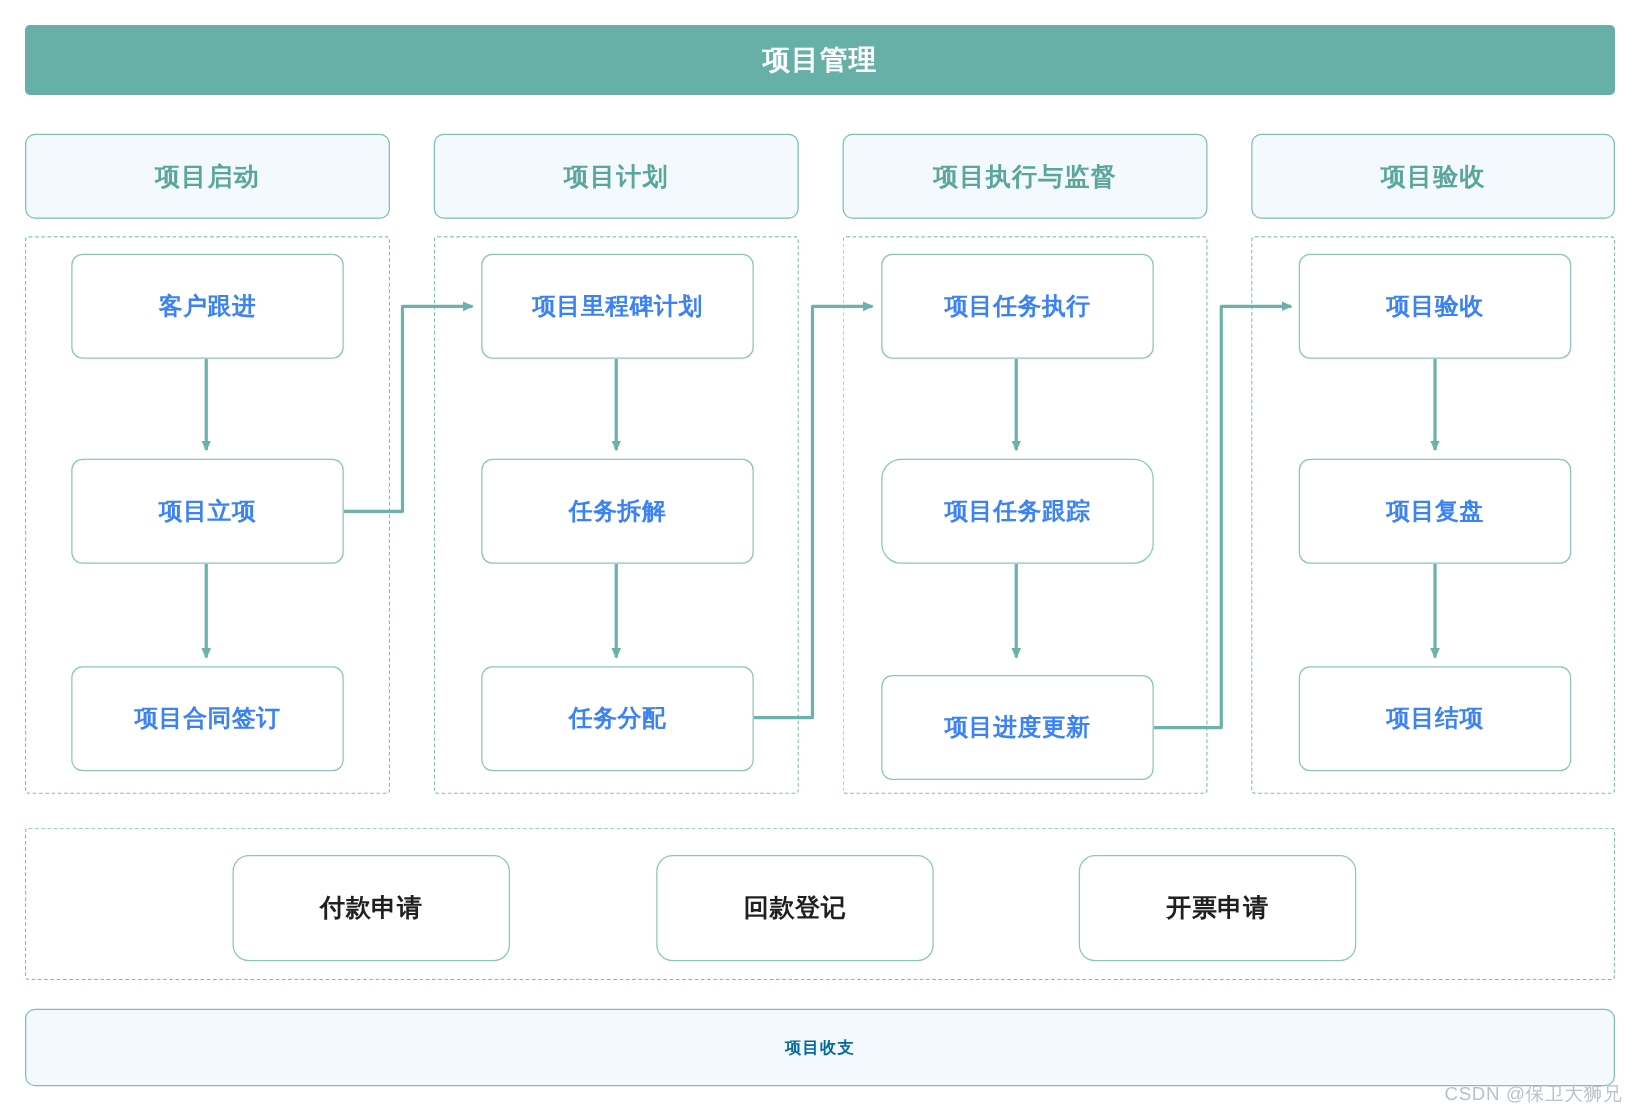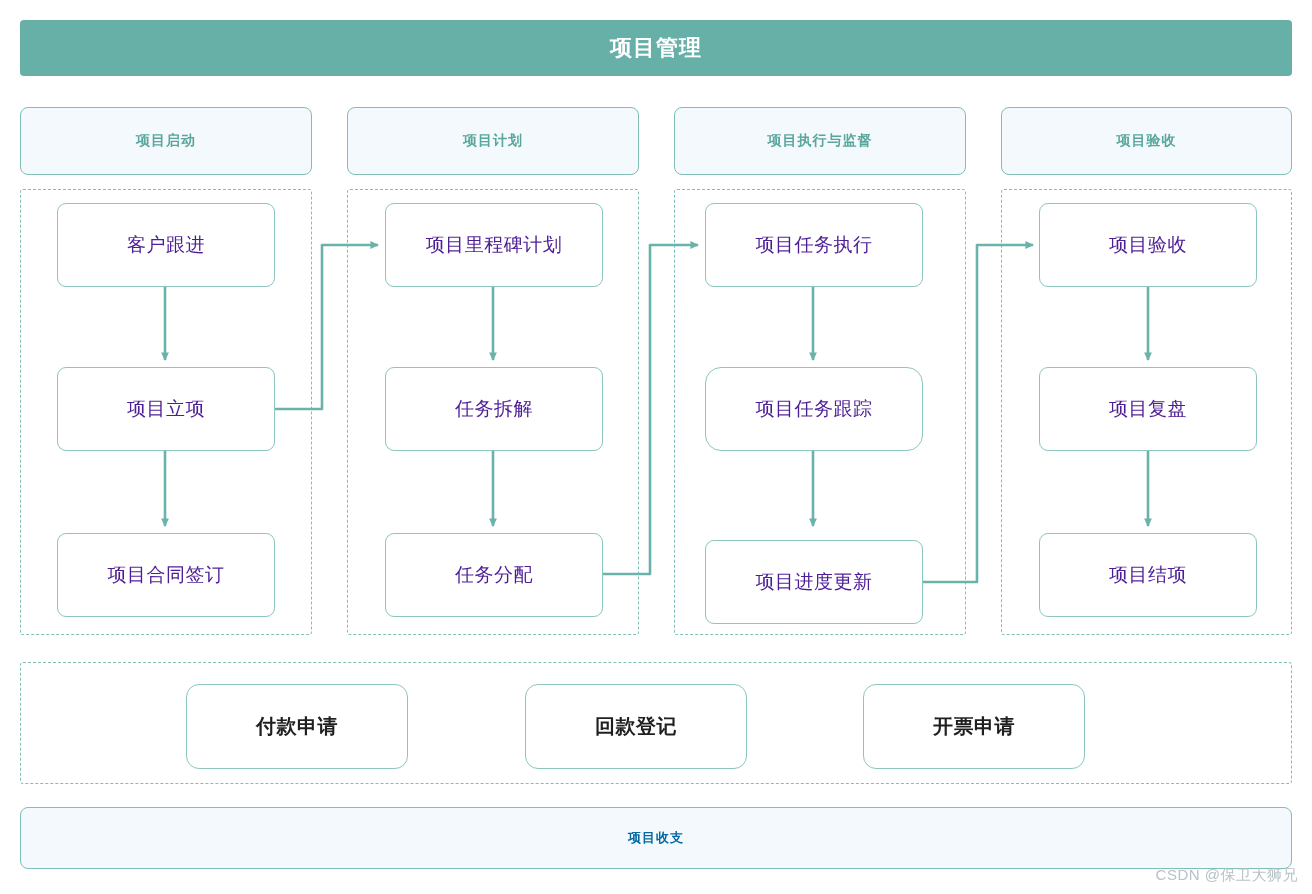--- a/index.html
+++ b/index.html
@@ -27,41 +27,41 @@
   
   .phase-row{position:absolute;left:20px;top:107px;width:1272px;height:68px;}
   .phase-head{
     position:absolute;top:0;height:68px;
     background:#f4f9fd;
     border:1.5px solid #7fbfb6;
     border-radius:8px;
     display:flex;align-items:center;justify-content:center;
     box-sizing:border-box;
   }
-  .phase-head .t{color:#5aa69d;font-size:14px;font-weight:bold;letter-spacing:1px;}
+  .phase-head .t{color:#5aa69d;font-size:20px;font-weight:bold;letter-spacing:1px;}
 
   
   .lane{
     position:absolute;top:189px;height:446px;
     border:1.6px dashed #7fbfb6;
     border-radius:3px;
     box-sizing:border-box;
   }
 
   
   .node{
     position:absolute;
     background:#ffffff;
     border:1.6px solid #8cc6bd;
     border-radius:9px;
     display:flex;align-items:center;justify-content:center;
     box-sizing:border-box;
   }
   .node .t{
-    color:#4c1d95;font-size:19px;font-weight:normal;letter-spacing:.5px;
+    color:#3b82f6;font-size:19px;font-weight:bold;letter-spacing:.5px;
     white-space:nowrap;
   }
 
   
   .wires{position:absolute;left:0;top:0;width:1312px;height:894px;pointer-events:none;}
 
   
   .fin-lane{
     position:absolute;left:20px;top:662px;width:1272px;height:122px;
     border:1.6px dashed #7fbfb6;border-radius:3px;box-sizing:border-box;

